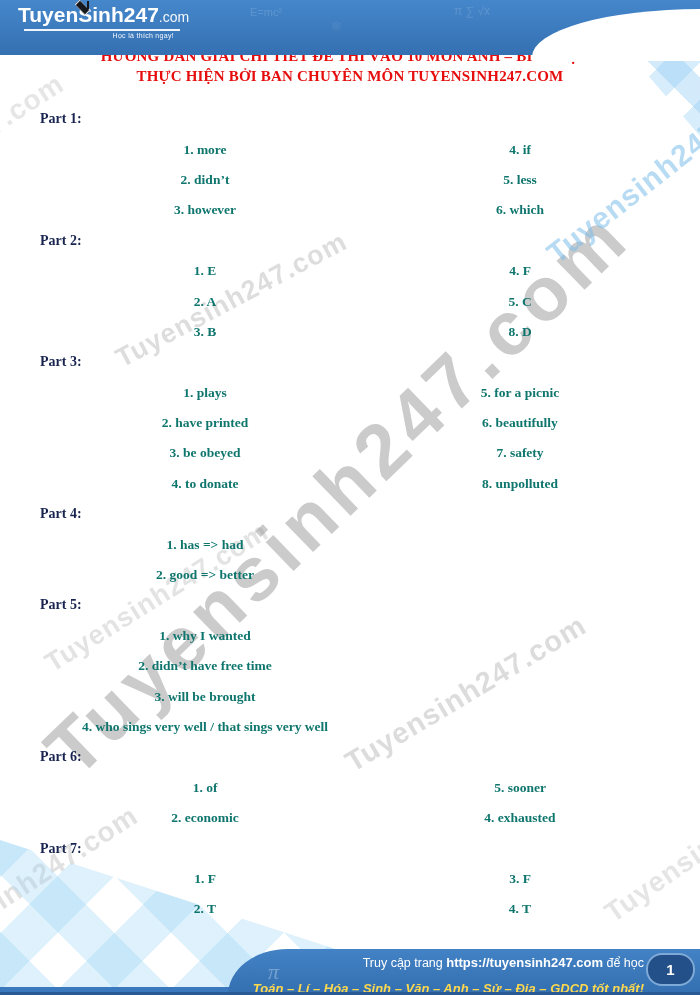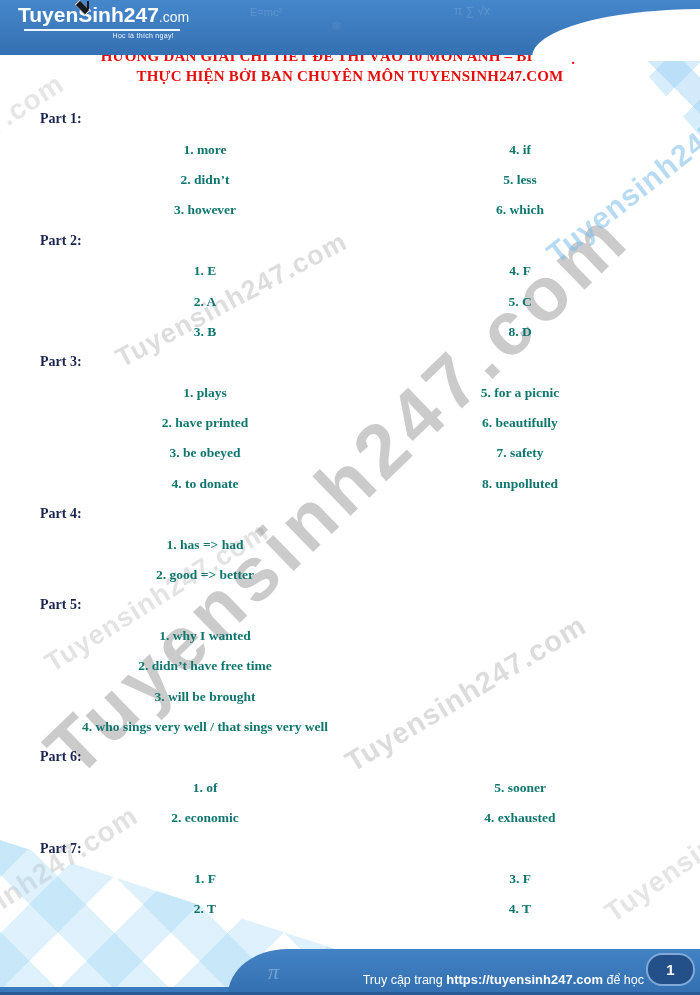--- a/index.html
+++ b/index.html
@@ -75,21 +75,21 @@
   
   .footer-strip { position:absolute; left:0; bottom:0; width:700px; height:8px; background:#3a79bd; z-index:3; }
   .footer-bar {
     position:absolute; right:0; bottom:0; width:472px; height:46px; z-index:4;
     background:linear-gradient(180deg,#4282c5,#336fb0);
     border-top-left-radius:62px 48px;
     color:#fff; font-family:"Liberation Sans", sans-serif;
     text-align:right; padding:7px 56px 0 0; box-sizing:border-box;
   }
   .footer-base { position:absolute; left:0; bottom:0; width:700px; height:3px; background:#2a5a96; z-index:6; }
-  .footer-line1 { font-size:12.5px; line-height:24px;margin-top:12px; }
+  .footer-line1 { font-size:12.5px; line-height:14px; }
   .footer-line1 b { font-size:13px; }
   .footer-line2 { font-size:13px; font-weight:bold; font-style:italic; color:#ffd94d; margin-top:11px; }
   .footer-pi { position:absolute; left:40px; top:10px; font-size:22px; color:rgba(255,255,255,.3);
                font-style:italic; font-family:"Liberation Serif",serif; }
   .page-pill {
     position:absolute; right:5px; bottom:9px; width:45px; height:29px; z-index:7;
     background:#24508a; border:2.5px solid #7fa9d6; border-radius:16px;
     color:#fff; font:bold 15px "Liberation Sans", sans-serif;
     display:flex; align-items:center; justify-content:center;
   }

